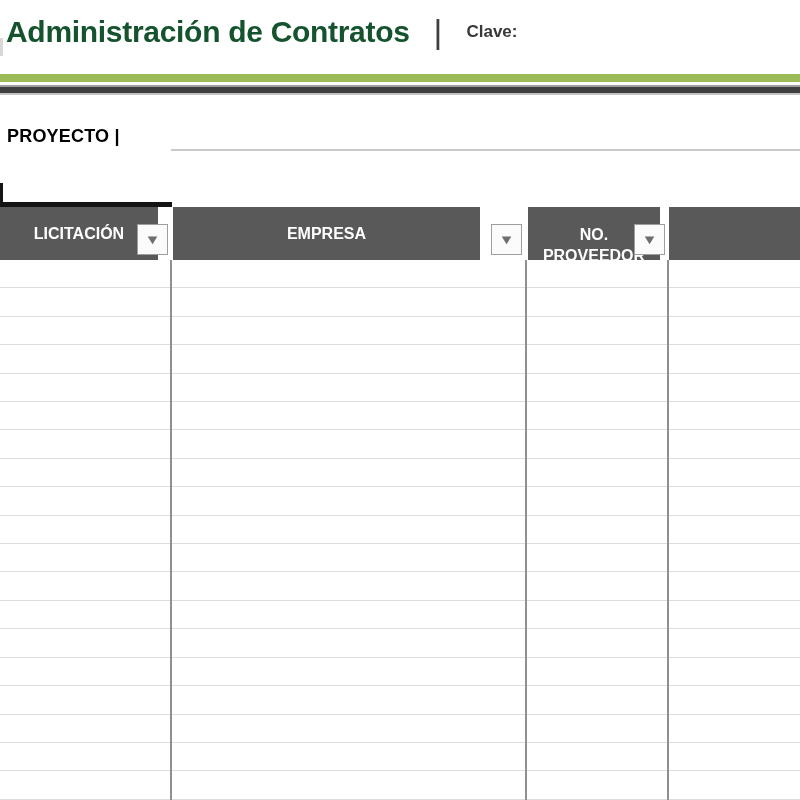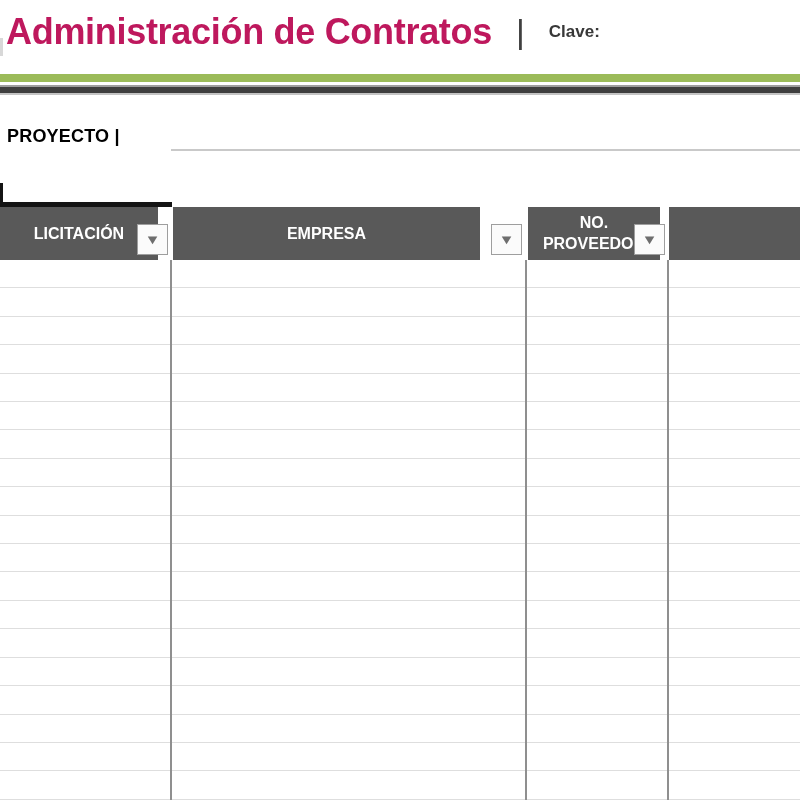--- a/index.html
+++ b/index.html
@@ -18,24 +18,24 @@
   .title-row {
     position: absolute;
     left: 6px; top: 6px;
     height: 52px;
     display: flex;
     align-items: center;
     gap: 24px;
     white-space: nowrap;
   }
   .doc-title {
-    font-size: 36px;
+    font-size: 30px;
     font-weight: 700;
     letter-spacing: -0.3px;
-    color: #be185d;
+    color: #14532d;
   }
   .title-sep {
     font-size: 34px;
     font-weight: 300;
     color: #3f3f3f;
     transform: translateY(-1px);
   }
   .clave-label {
     font-size: 17px;
     font-weight: 700;
@@ -82,21 +82,21 @@
     color: #ffffff;
     font-weight: 700;
     font-size: 16px;
     display: flex;
     align-items: center;
     justify-content: center;
     overflow: hidden;
   }
   .hdr-col1 { left: 0;     width: 158px; }
   .hdr-col2 { left: 173px; width: 307px; }
-  .hdr-col3 { left: 528px; width: 132px; flex-direction: column; justify-content: flex-start; padding-top: 5px; font-size: 16px; line-height: 21px; }
+  .hdr-col3 { left: 528px; width: 132px; flex-direction: column; justify-content: flex-start; padding-top: 17px; font-size: 16px; line-height: 21px; }
   .hdr-col4 { left: 669px; width: 131px; }
 
   .filter-btn {
     position: absolute;
     width: 31px; height: 31px;
     top: 224px;
     background: #fbfbfb;
     border: 1px solid #9e9e9e;
     display: flex;
     align-items: center;

